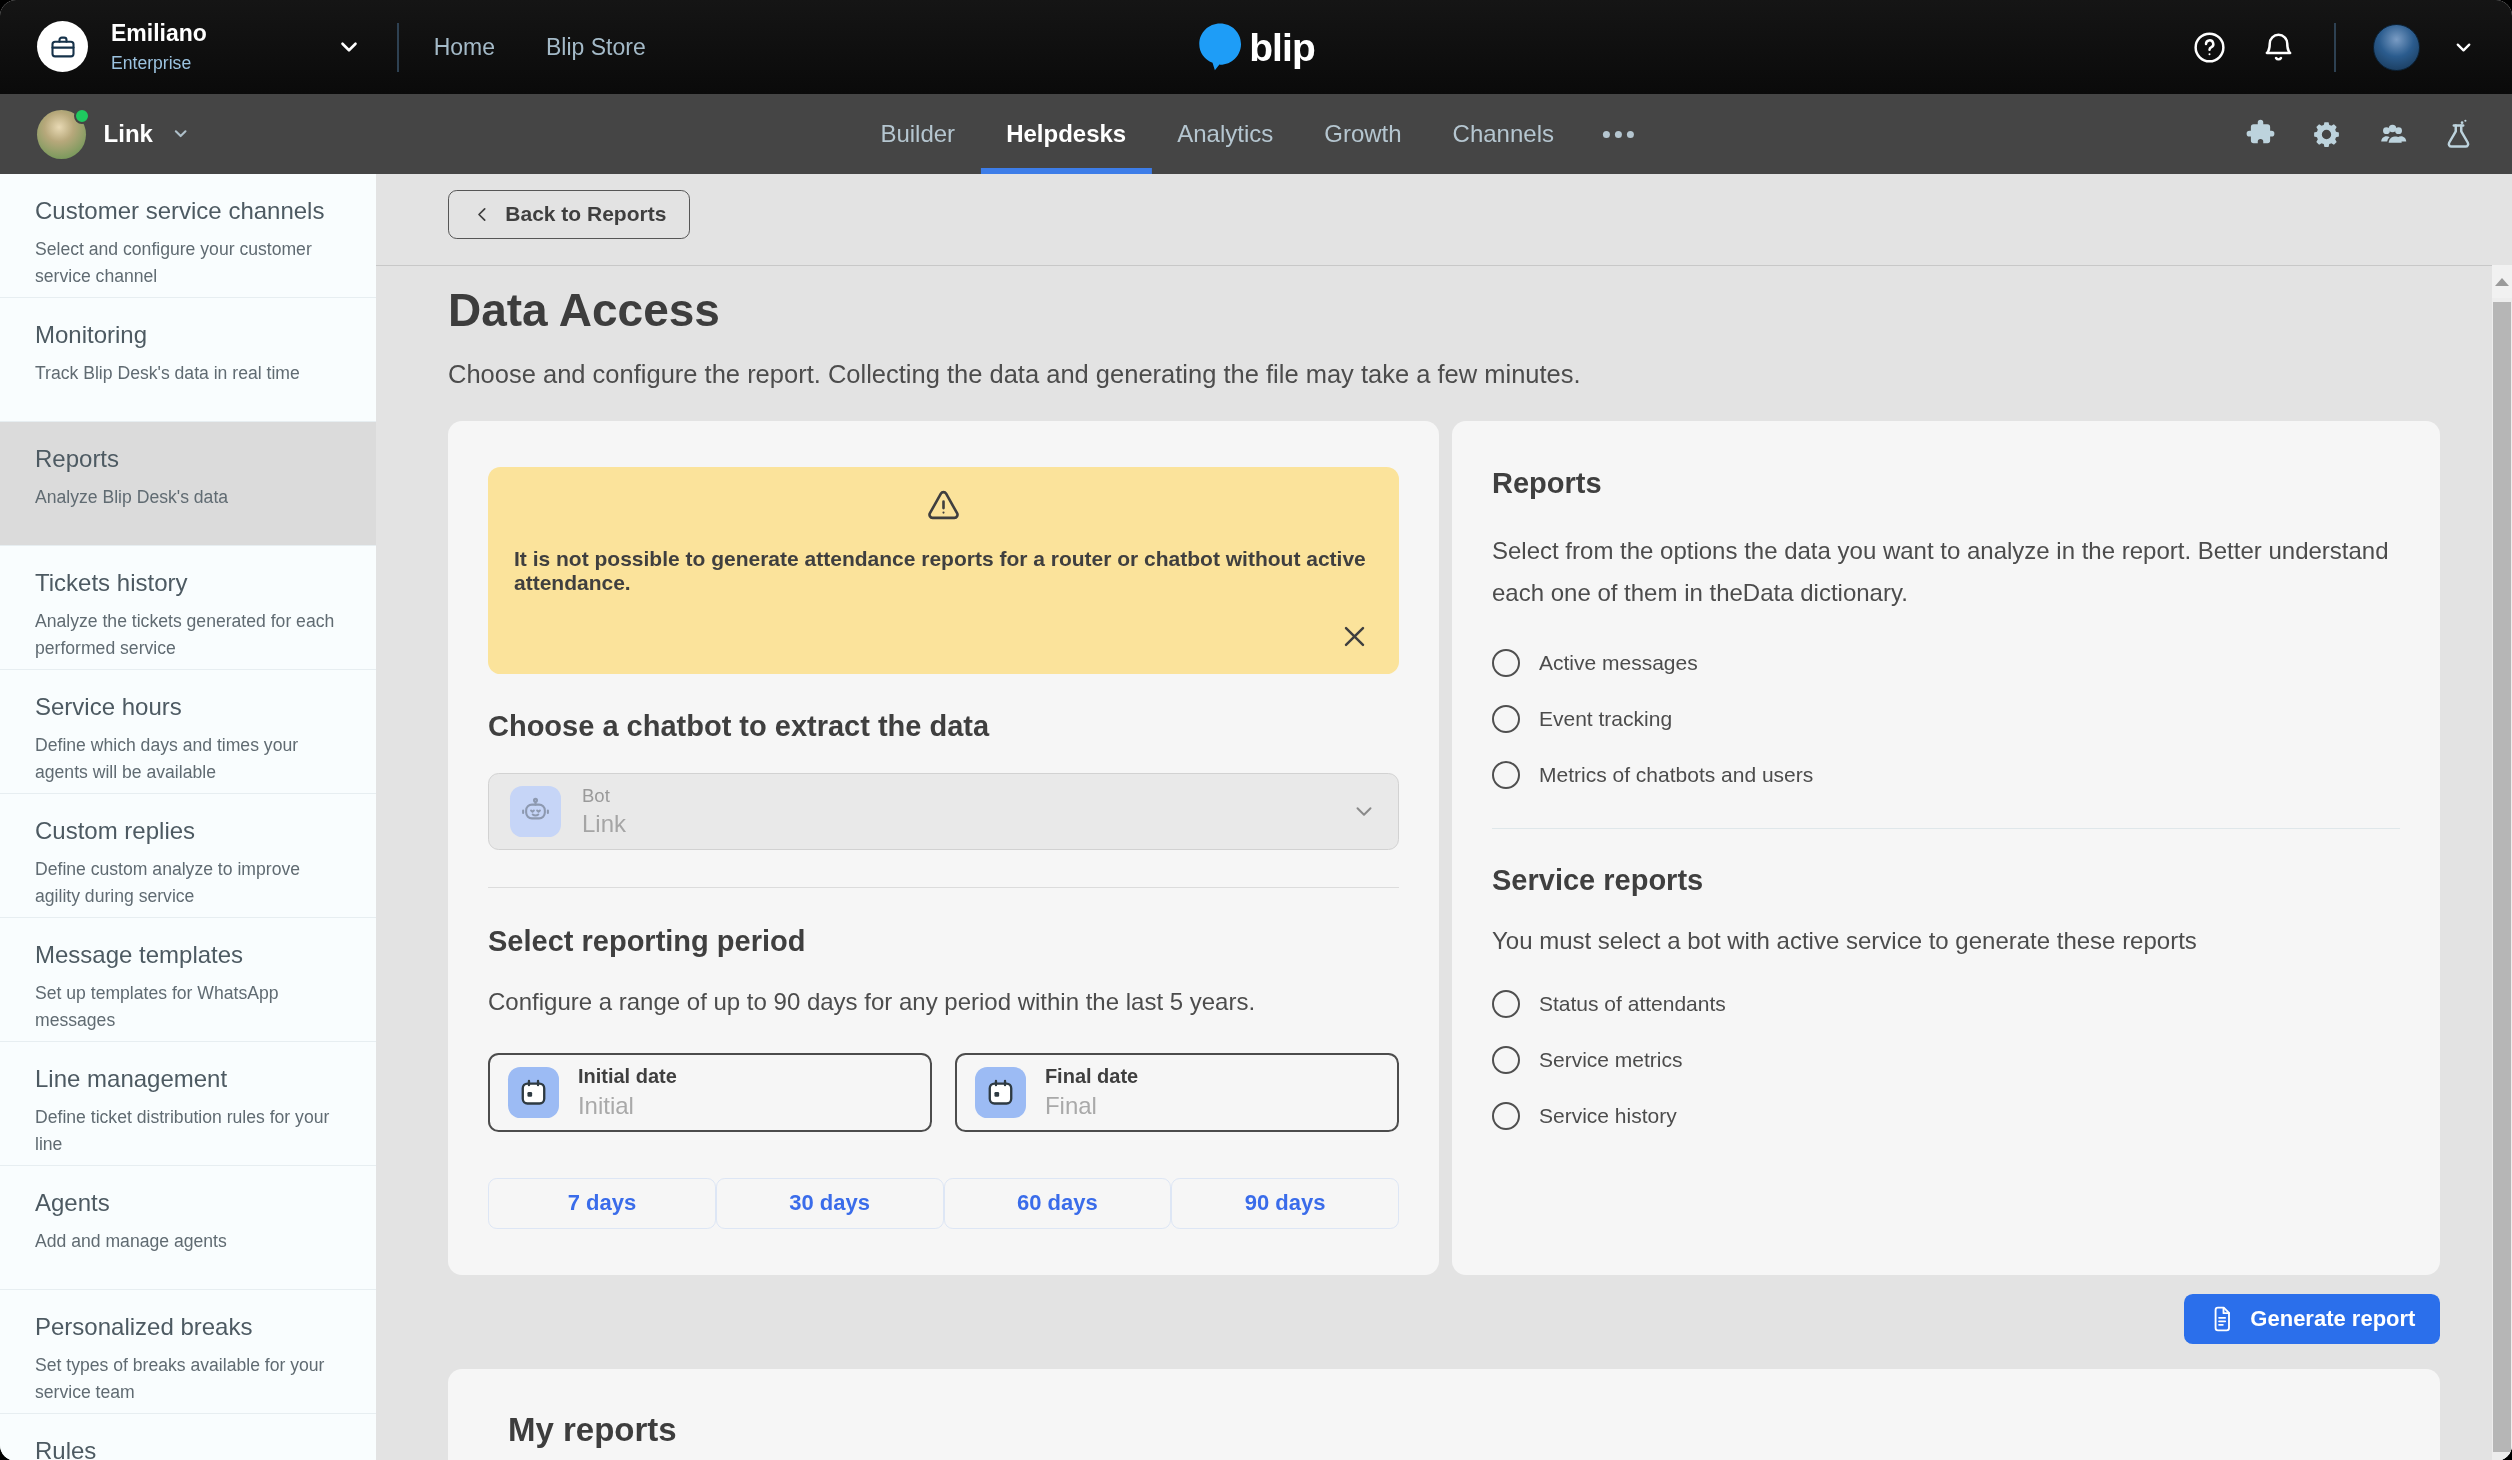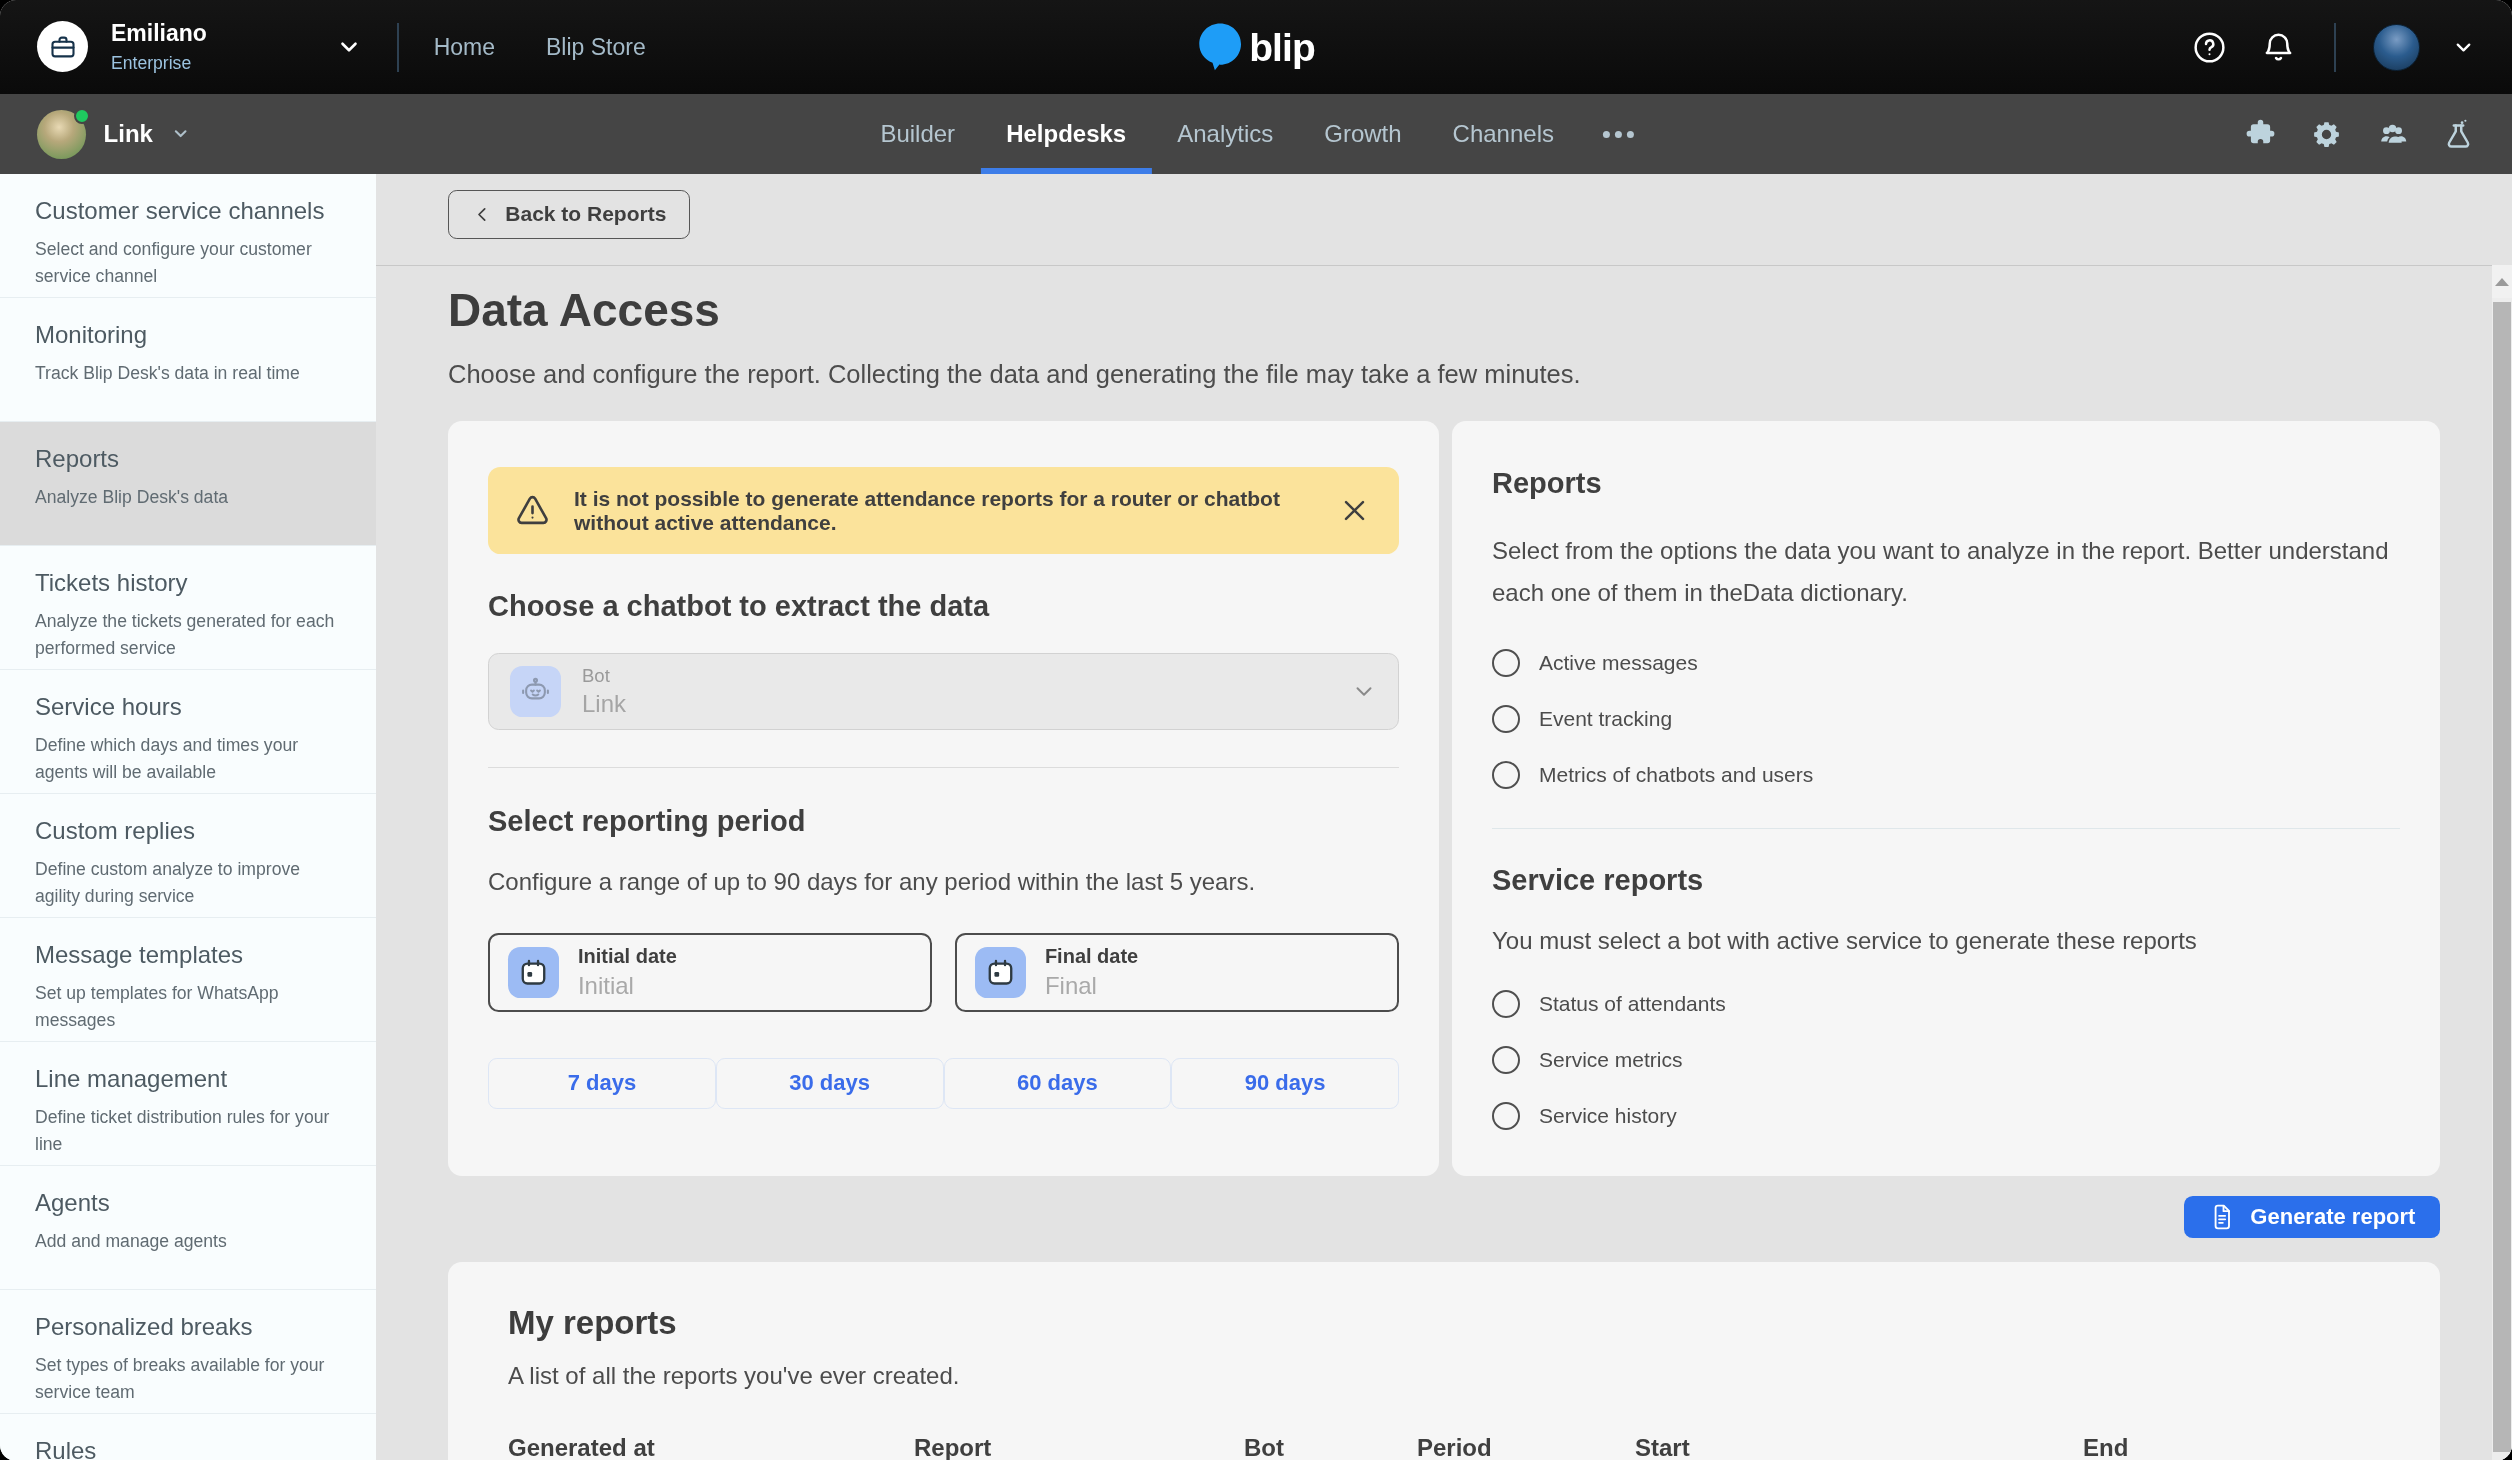--- a/index.html
+++ b/index.html
@@ -56,21 +56,21 @@
   .back-btn svg { width:21px; height:21px; }
   .title-block { padding:17.6px 72px 0; }
   .page-title { font-size:46px; font-weight:700; color:#3d3d3d; }
   .page-subtitle { font-size:25.5px; color:#4c4c4c; margin-top:23px; }
 
   .cards-row { display:flex; gap:13px; padding:32px 72px 0; align-items:stretch; }
   .card { background:#f6f6f6; border-radius:14px; min-height:645px; }
   .card.config { width:991px; flex-shrink:0; padding:46px 40px; }
   .card.reports { flex:1; padding:46px 40px; }
 
-  .warning { display:flex; align-items:center; gap:23px; background:#fbe39b; border-radius:12.3px; padding:19.3px 26px; }
+  .warning { display:flex; align-items:center; gap:23px; background:#fbe39b; border-radius:12.3px; padding:19.3px 26px;flex-direction:column; }
   .warning svg { width:37px; height:37px; flex-shrink:0; }
   .warning-text { font-size:21px; font-weight:600; color:#3f3f3f; }
   .warning-close { margin-left:auto; width:30px; height:30px; cursor:pointer; flex-shrink:0; }
 
   .section-h { font-size:29px; font-weight:700; color:#3f3f3f; }
   .mt-lg { margin-top:36px; } .mt-md { margin-top:30px; }
 
   .bot-select { margin-top:30px; height:77px; background:#e9e9e9; border:1.8px solid #d2d2d2; border-radius:10.6px; display:flex; align-items:center; gap:21px; padding:0 21px; cursor:default; }
   .icon-box { width:51px; height:51px; border-radius:12.3px; display:flex; align-items:center; justify-content:center; flex-shrink:0; }
   .icon-box.robot { background:#c6d5f7; }
@@ -91,21 +91,21 @@
   .ranges-row { display:flex; margin-top:46px; }
   .range-btn { flex:1; height:51px; border:1.8px solid #dde6f5; border-radius:8.8px; background:transparent; color:#3a6cea; font-size:22px; font-weight:600; cursor:pointer; font-family:inherit; }
 
   .radio-row { display:flex; align-items:center; gap:19px; margin-top:28px; cursor:pointer; }
   .radio-circle { width:28px; height:28px; border:2.2px solid #4f4f4f; border-radius:50%; background:transparent; flex-shrink:0; }
   .radio-label { font-size:21px; color:#4c4c4c; }
   .reports-desc { line-height:1.75; margin-top:30px; }
   .hr-light { border:none; border-top:1.8px solid #dfe7ea; margin:39px 0 35px; }
 
   .generate-row { display:flex; justify-content:flex-end; padding:19.3px 72px 0; }
-  .generate-btn { display:flex; align-items:center; gap:14px; background:#2b6feb; border:none; border-radius:8.8px; height:42px; padding:0 24.6px; color:#fff; font-size:22px; font-weight:700; cursor:pointer; font-family:inherit; }
+  .generate-btn { display:flex; align-items:center; gap:14px; background:#2b6feb; border:none; border-radius:8.8px; height:50px; padding:0 24.6px; color:#fff; font-size:22px; font-weight:700; cursor:pointer; font-family:inherit; }
   .generate-btn svg { width:28px; height:28px; }
 
   .myreports { margin:24.6px 72px 0; background:#f6f6f6; border-radius:14px; padding:42px 60px 35px; }
   .mr-title { font-size:33px; font-weight:700; color:#3d3d3d; }
   .mr-desc { font-size:24px; color:#4c4c4c; margin-top:20px; }
   .table { margin-top:44px; }
   .t-grid { display:grid; grid-template-columns:406px 330px 173px 218px 448px 1fr 79px; align-items:center; }
   .t-head { padding-bottom:23px; border-bottom:1.8px solid #c2d4dc; }
   .t-head span { font-size:24px; color:#3f3f3f; font-weight:600; }
 

